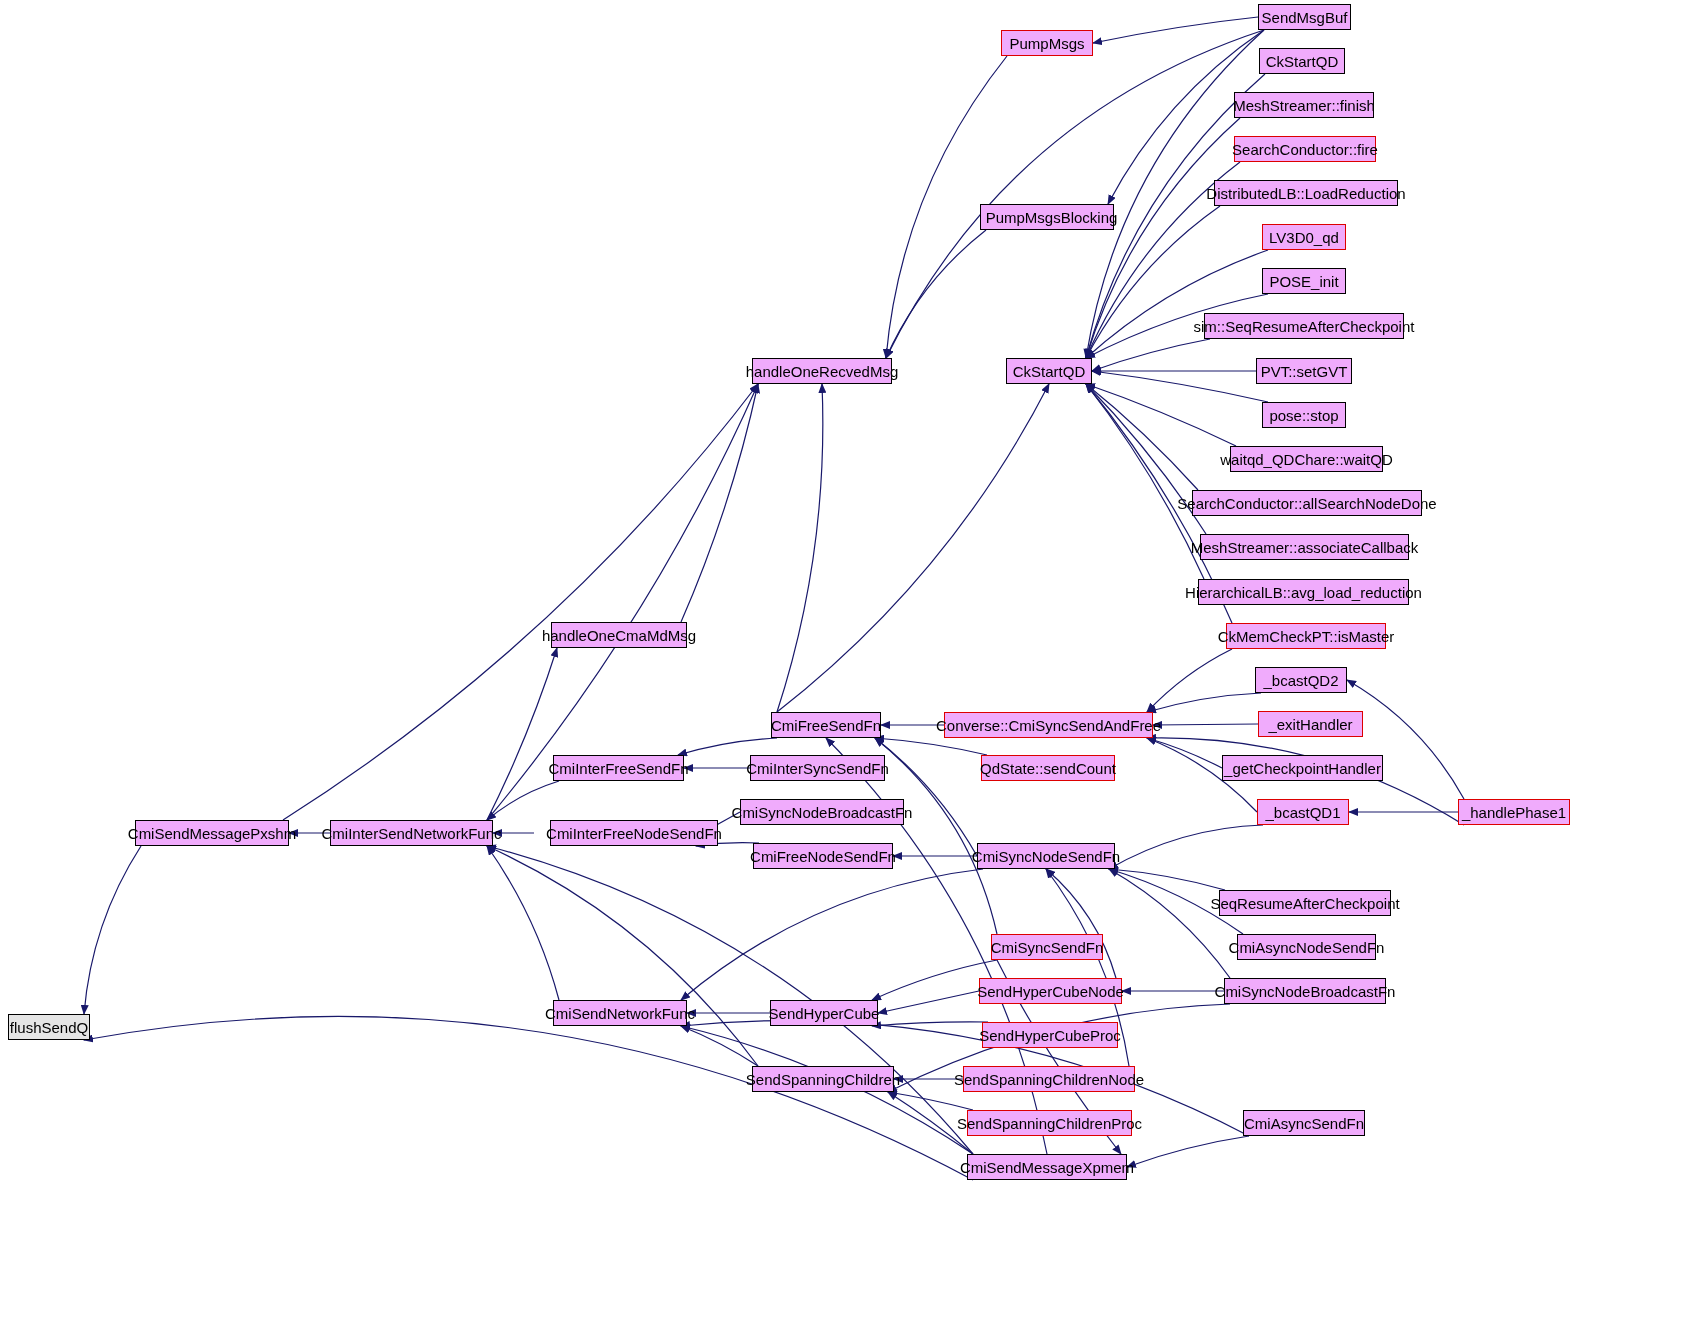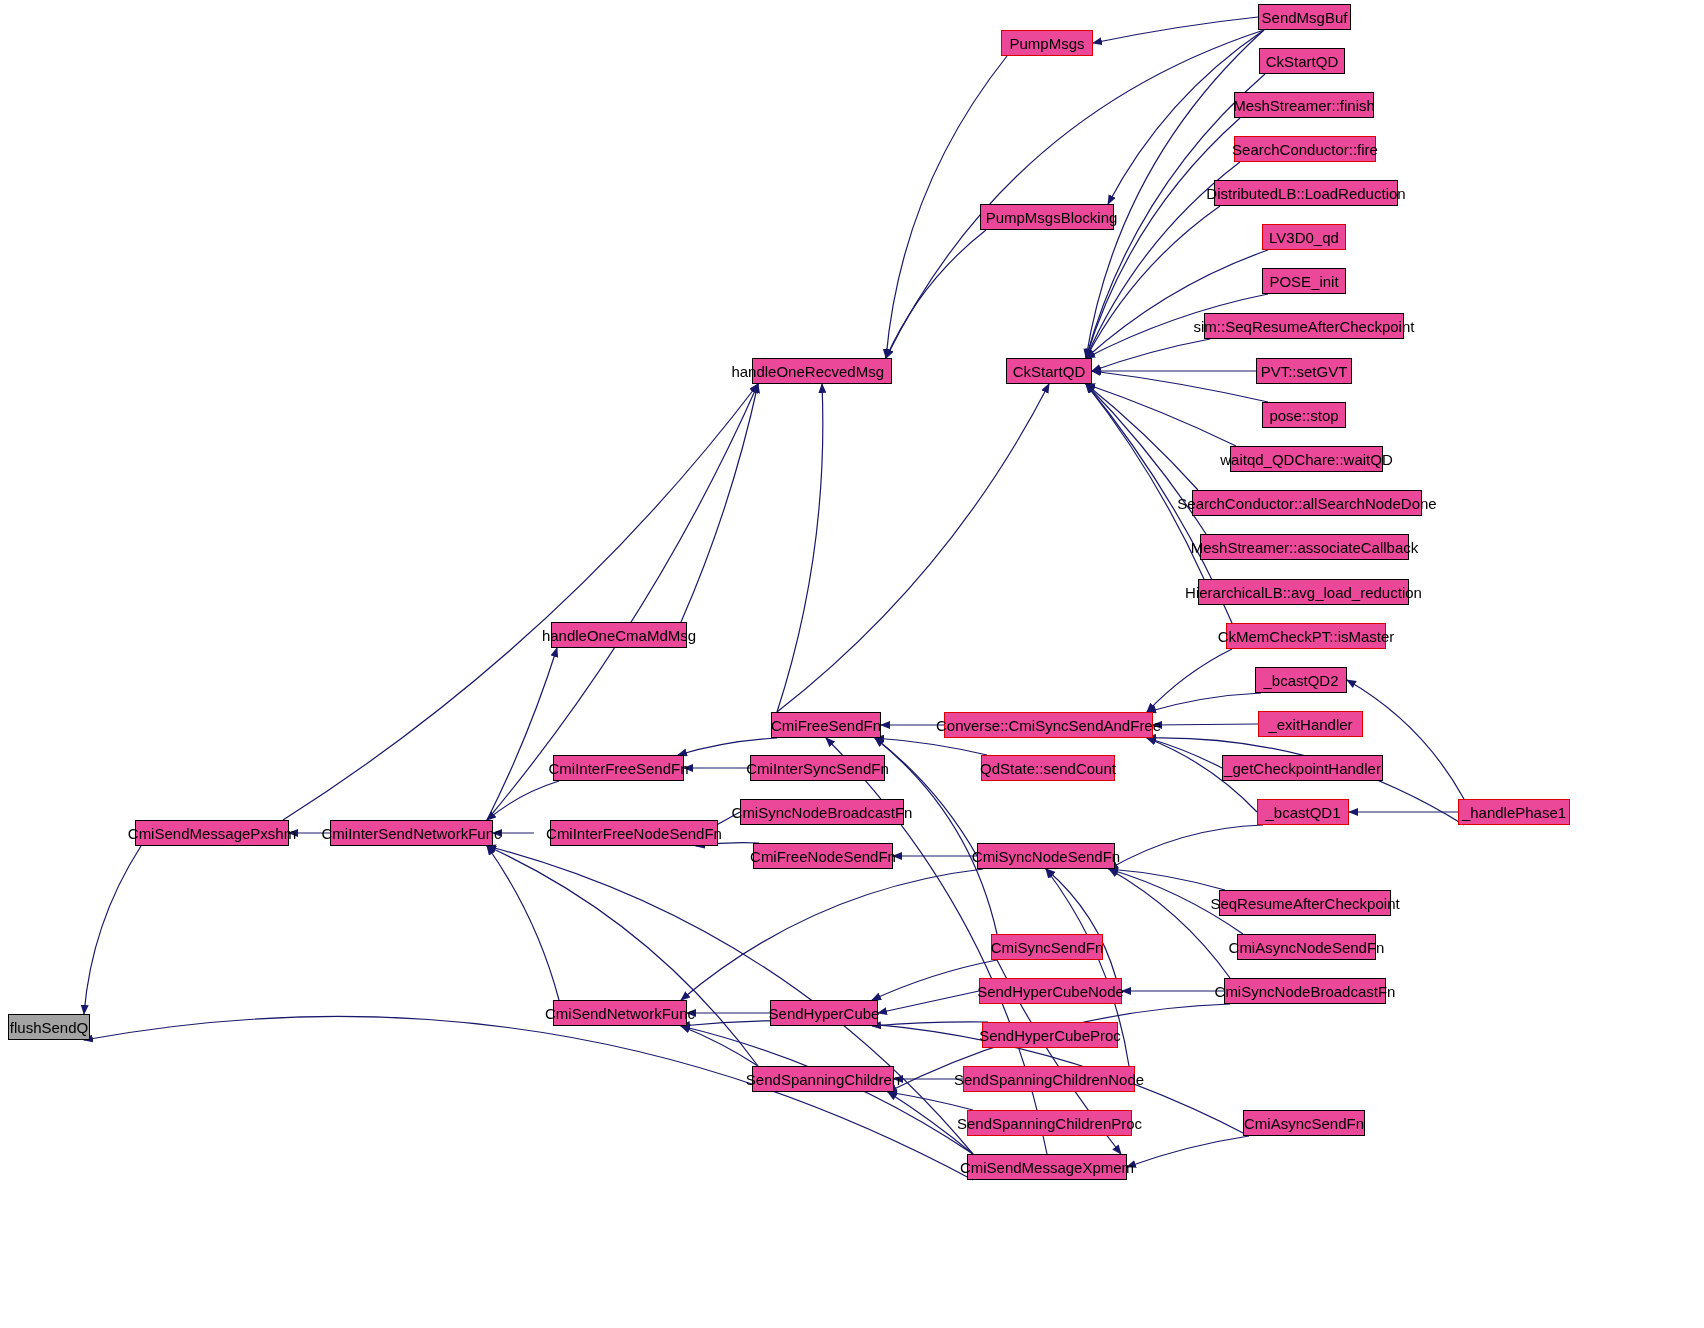--- a/index.html
+++ b/index.html
@@ -22,36 +22,36 @@
     left: 0;
     top: 0;
     width: 1704px;
     height: 1328px;
     pointer-events: none;
   }
   .node {
     position: absolute;
     box-sizing: border-box;
     border: 1px solid #000000;
-    background: #ec4899;
+    background: #f0abfc;
     color: #000000;
     font-size: 15px;
     line-height: 1;
     display: flex;
     align-items: center;
     justify-content: center;
     white-space: nowrap;
     padding: 0 7px;
     height: 26px;
   }
   .node.red {
     border-color: #dd0000;
   }
   .node.current {
-    background: #a3a3a3;
+    background: #e5e5e5;
     border-color: #000000;
   }
 </style>
 </head>
 <body>
 
 <div id="canvas">
   <svg id="edges" viewBox="0 0 1704 1328" xmlns="http://www.w3.org/2000/svg">
     <defs>
       <marker id="ah" markerWidth="10" markerHeight="8" refX="9" refY="4" orient="auto" markerUnits="userSpaceOnUse">
@@ -181,21 +181,21 @@
     </div>
     <div class="node red" style="left: 1257px; top: 799px; width: 92px;">
       <span>_bcastQD1</span>
     </div>
     <div class="node red" style="left: 1458px; top: 799px; width: 112px;">
       <span>_handlePhase1</span>
     </div>
     <div class="node red" style="left: 1226px; top: 623px; width: 160px;">
       <span>CkMemCheckPT::isMaster</span>
     </div>
-    <div class="node" style="left: 752px; top: 358px; width: 140px; justify-content: flex-end;">
+    <div class="node" style="left: 752px; top: 358px; width: 140px;">
       <span>handleOneRecvedMsg</span>
     </div>
     <div class="node" style="left: 551px; top: 622px; width: 136px;">
       <span>handleOneCmaMdMsg</span>
     </div>
     <div class="node" style="left: 1006px; top: 358px; width: 86px;">
       <span>CkStartQD</span>
     </div>
     <div class="node red" style="left: 1001px; top: 30px; width: 92px;">
       <span>PumpMsgs</span>

